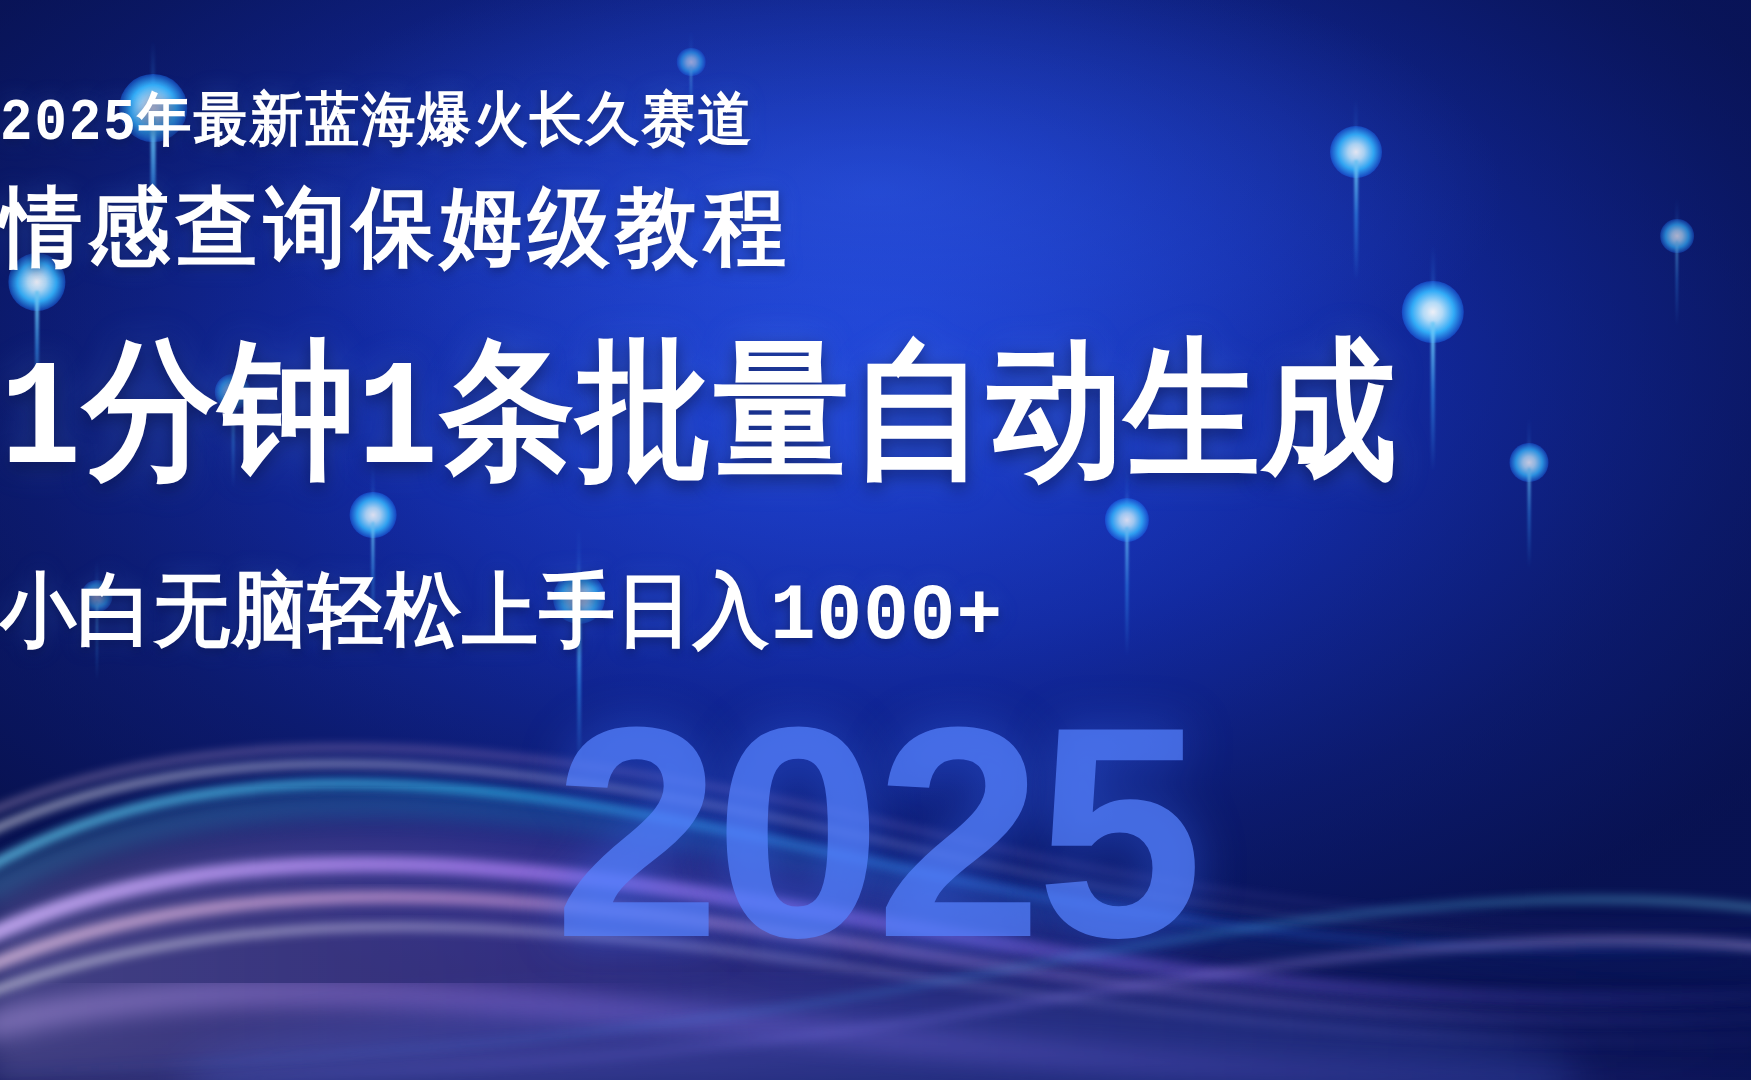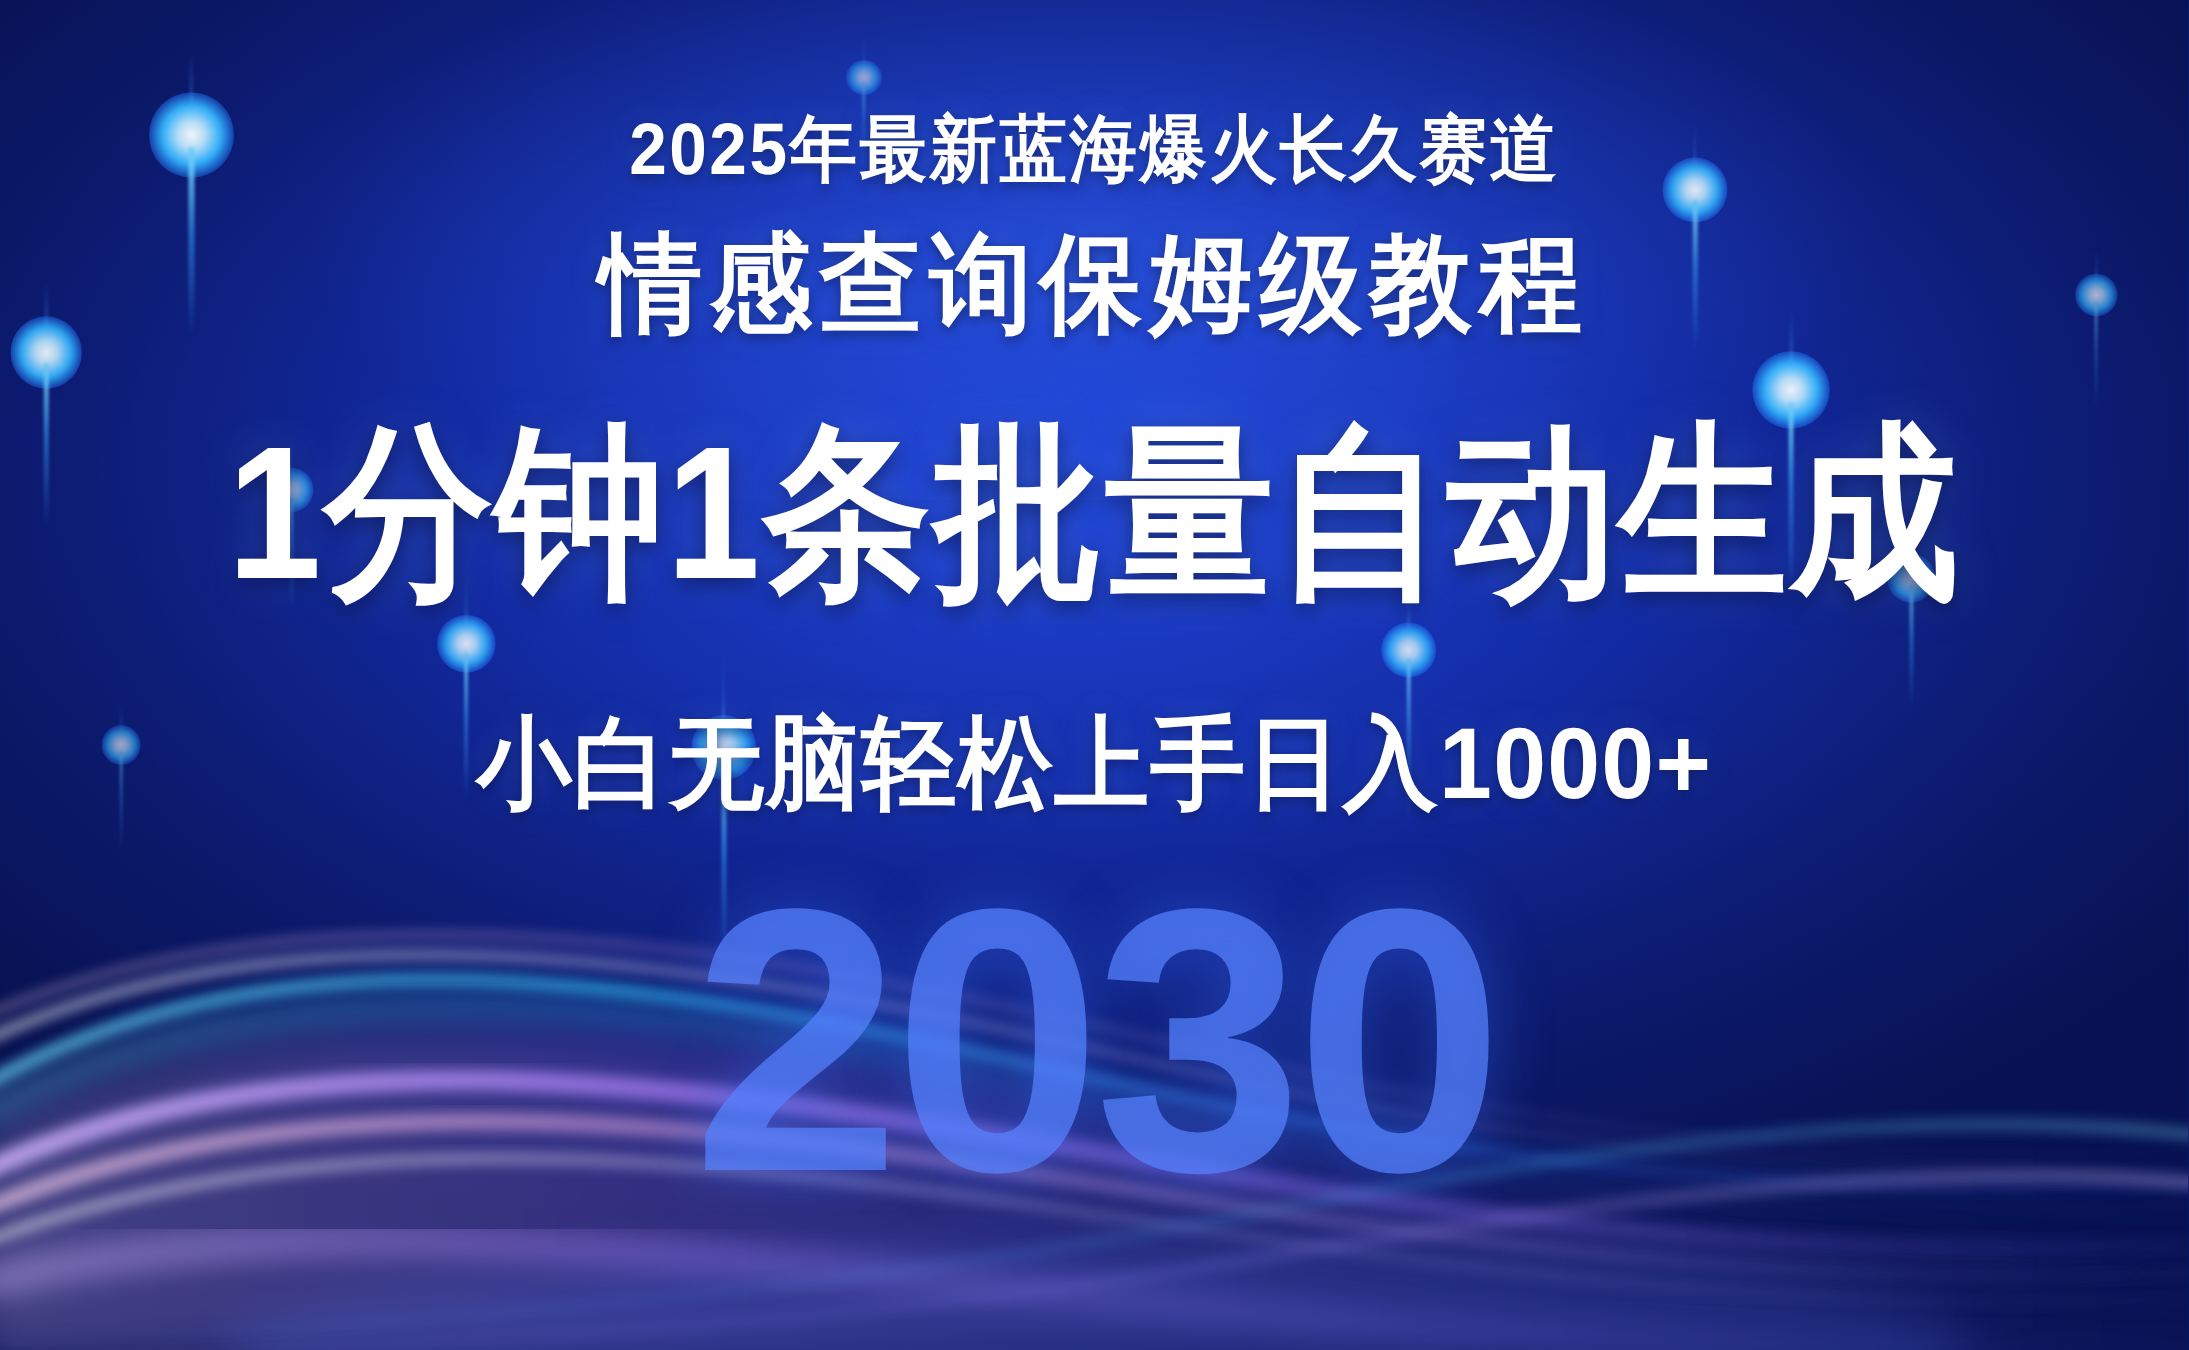--- a/index.html
+++ b/index.html
@@ -68,22 +68,22 @@
     color:rgba(86,130,255,.72);
     text-shadow:0 0 50px rgba(60,110,255,.45);
     user-select:none;
     pointer-events:none;
   }
 
   
   .text-stack{
     position:absolute;
     left:0; right:0; top:0;
-    text-align:center;
     z-index:5;
+    font-family:Liberation Mono, monospace;
   }
   .line{
     color:#ffffff;
     font-weight:700;
     white-space:nowrap;
     text-shadow:
       0 3px 10px rgba(3,10,60,.55),
       0 0 22px rgba(90,150,255,.30);
   }
   .line-1{
@@ -247,21 +247,21 @@
 
       <path d="M-20,418 C 240,352 540,392 900,430 C 1200,462 1480,474 1775,470" fill="none" stroke="url(#gPurple)" stroke-width="26" opacity="0.45" filter="url(#softer)"></path>
 
       <path d="M1775,300 C 1500,266 1220,320 940,372 C 680,420 340,452 -20,462" fill="none" stroke="url(#gCyanR)" stroke-width="7" opacity="0.55" filter="url(#soft)"></path>
       <path d="M1775,338 C 1520,312 1240,358 960,404 C 700,446 350,470 -20,478" fill="none" stroke="url(#gPurpleR)" stroke-width="10" opacity="0.45" filter="url(#soft)"></path>
 
       <ellipse cx="880" cy="470" rx="700" ry="90" fill="#5b7dff" opacity="0.18" filter="url(#softest)"></ellipse>
     </svg>
   </div>
 
-  <div class="watermark">2030</div>
+  <div class="watermark">2025</div>
 
   <div class="text-stack">
     <div class="line line-1">2025年最新蓝海爆火长久赛道</div>
     <div class="line line-2">情感查询保姆级教程</div>
     <div class="line line-3">1分钟1条批量自动生成</div>
     <div class="line line-4">小白无脑轻松上手日入1000+</div>
   </div>
 
 </div>
 

